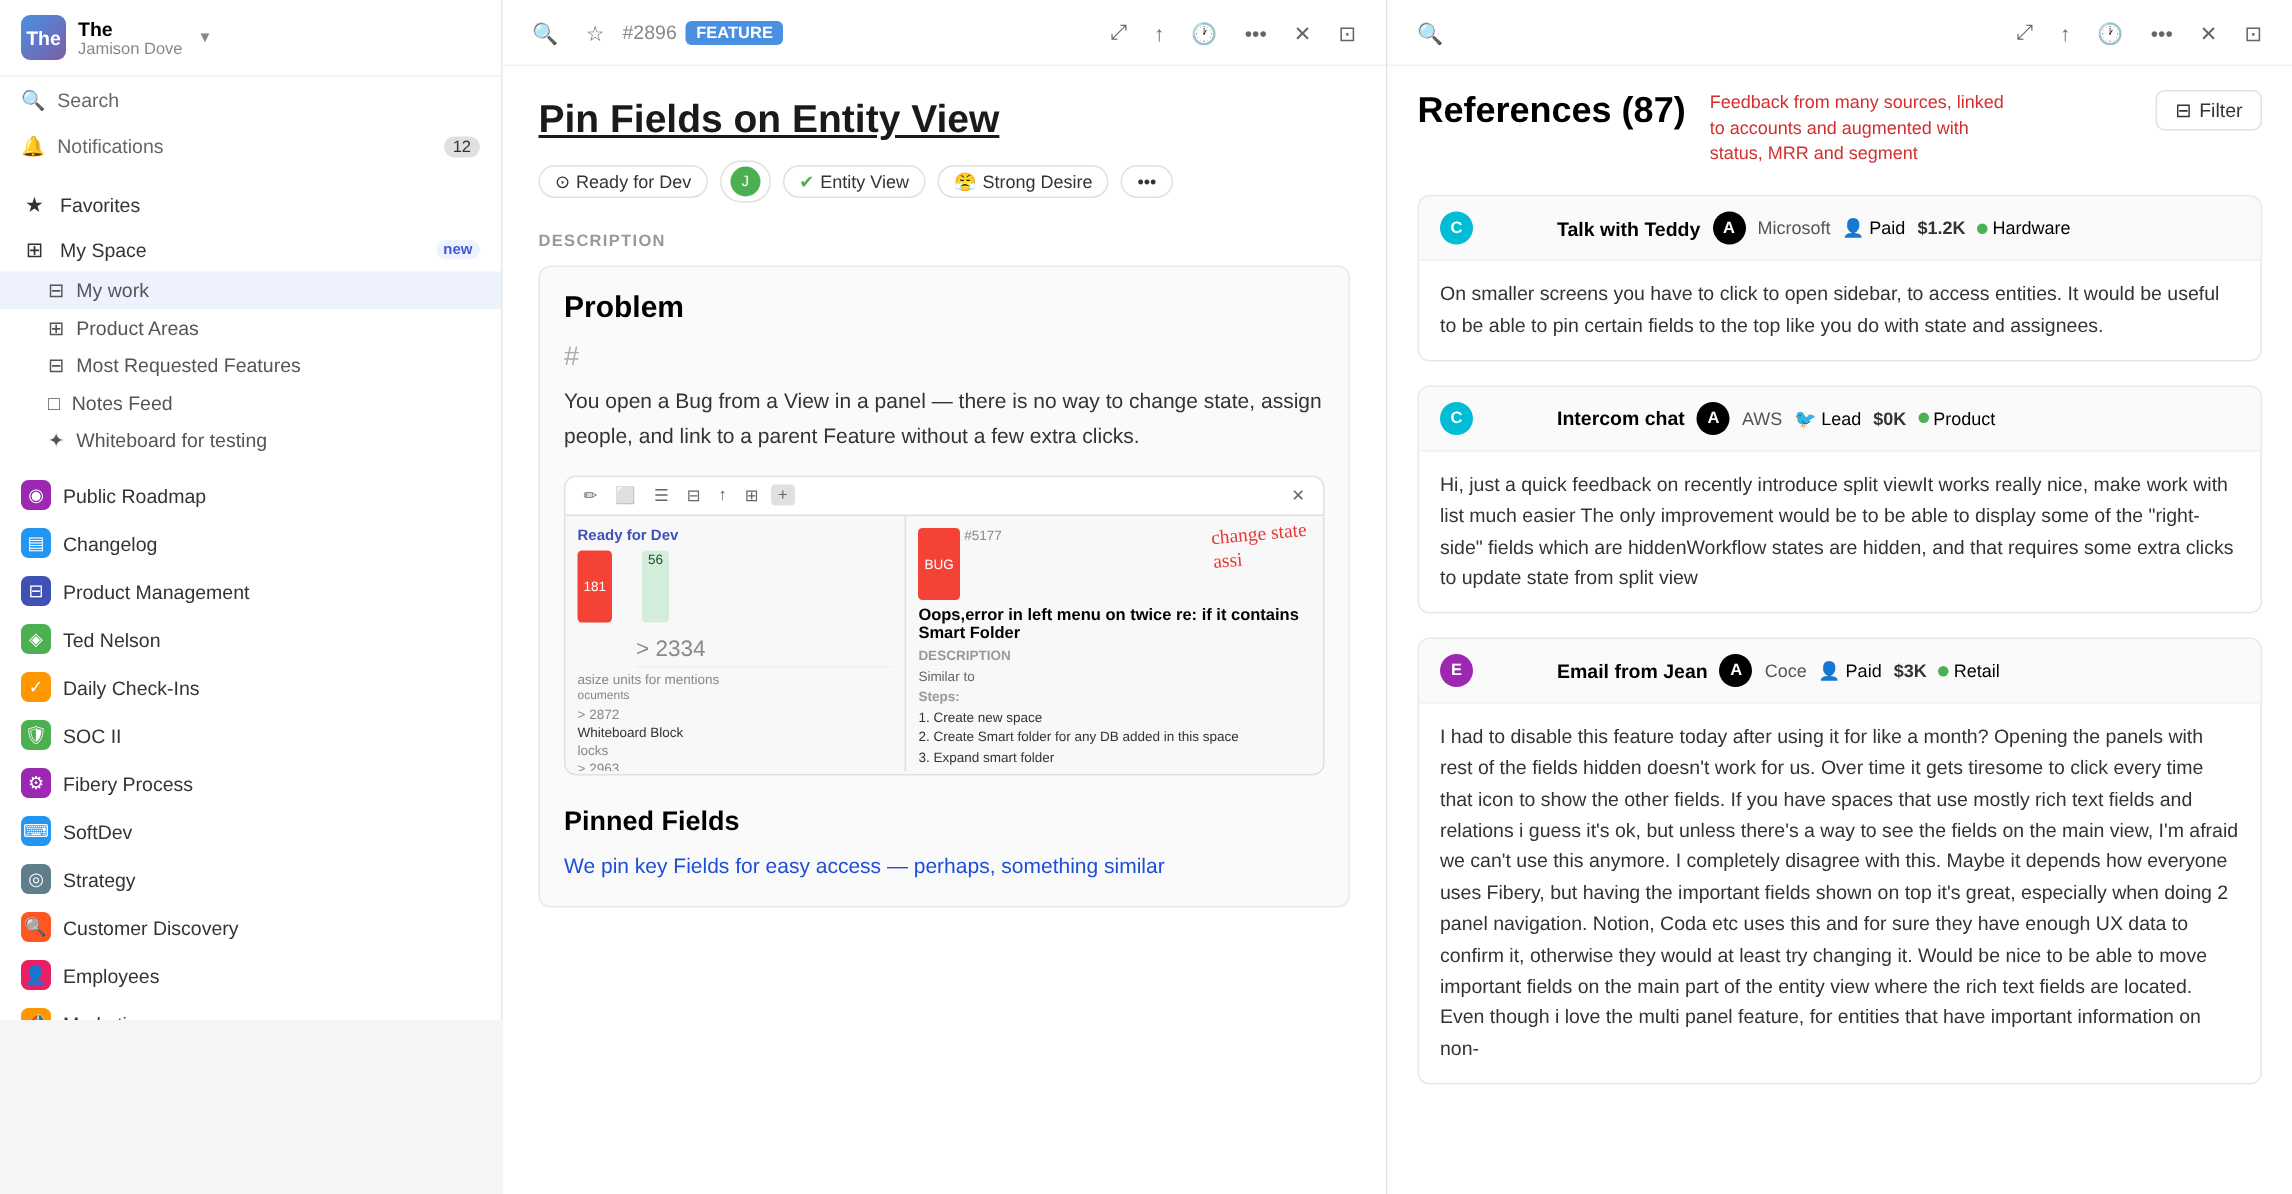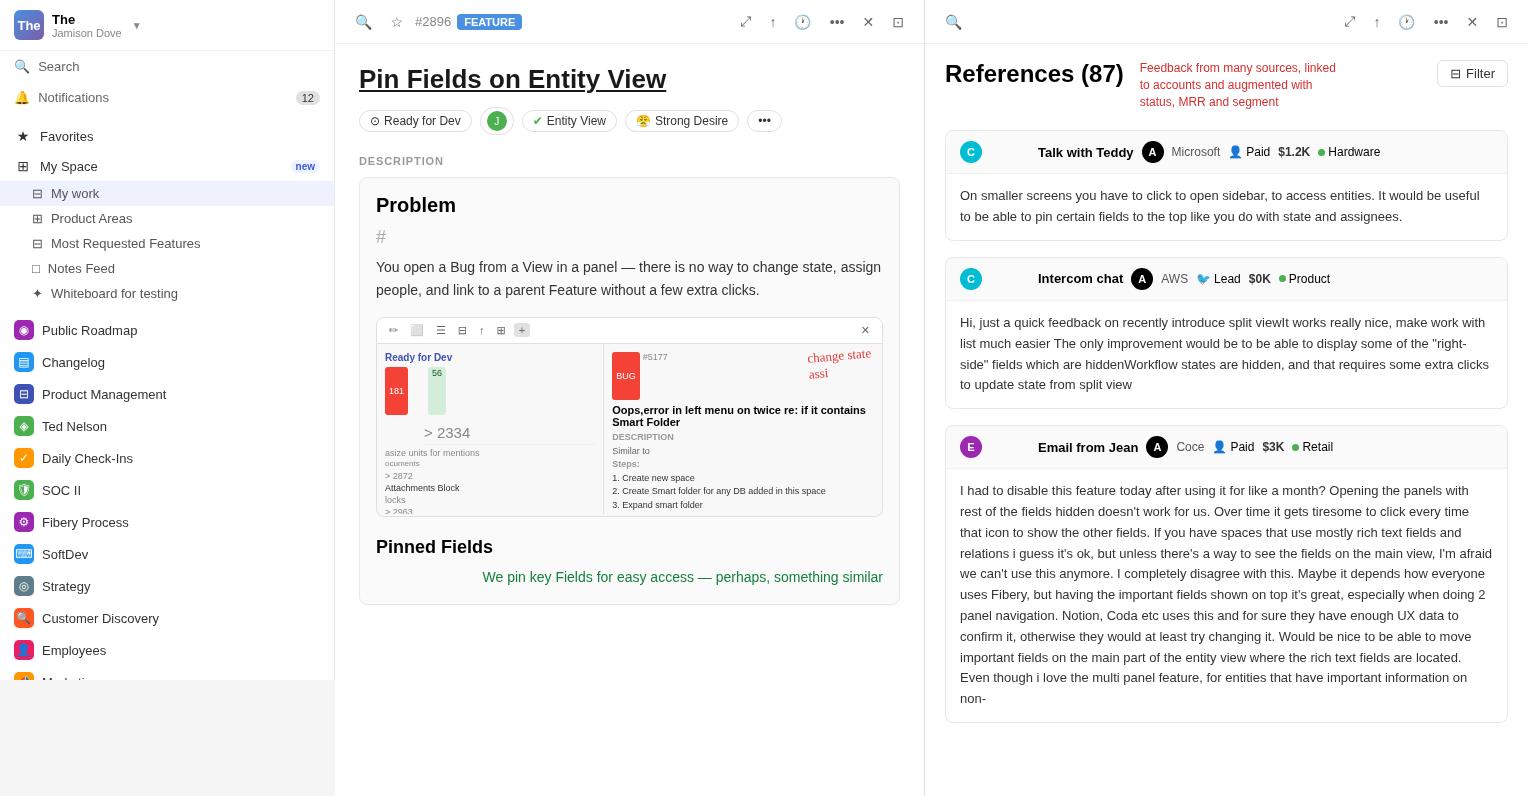--- a/index.html
+++ b/index.html
@@ -148,21 +148,21 @@
     .sc-right { flex: 1; padding: 8px; overflow: hidden; }
 
     .sc-list-item { font-size: 10px; color: #555; padding: 3px 0; border-bottom: 1px solid #f0f0f0; }
     .sc-green-badge { display: inline-block; background: #d4edda; color: #155724; font-size: 9px; padding: 1px 4px; border-radius: 3px; }
     .sc-red-badge { display: inline-block; background: #f44336; color: white; font-size: 9px; padding: 19px 4px; border-radius: 3px; }
 
     .sc-right-title { font-size: 11px; font-weight: 600; margin-bottom: 4px; }
     .sc-annotation { position: absolute; top: 30px; right: 10px; font-family: 'Comic Sans MS', cursive; color: #e53935; font-size: 13px; transform: rotate(-5deg); }
 
     .pinned-title { font-size: 18px; font-weight: 700; margin-top: 20px; margin-bottom: 8px; }
-    .pinned-text { font-size: 14px; line-height: 1.6; color: #15803d; text-align: right; }
+    .pinned-text { font-size: 14px; line-height: 1.6; color: #1d4ed8; }
 
     
     .panel-right {
       flex: 1;
       background: #fff;
       display: flex;
       flex-direction: column;
       overflow: hidden;
     }
 
@@ -406,21 +406,21 @@
               <div style="display:flex;gap:20px;margin-bottom:6px;">
                 <span class="sc-red-badge">181</span>
                 <span class="sc-green-badge">56</span>
               </div>
               <div class="sc-list-item" style="font-size:15px;color:#888;margin-left:39px;">&gt; 2334</div>
               <div style="margin:3px 0;font-size:9px;">
                 <span style="color:#888;">asize units for mentions</span><br>
                 <span style="color:#888;font-size:8px;">ocuments</span>
               </div>
               <div style="font-size:9px;color:#888;margin:2px 0;">&gt; 2872</div>
-              <div style="font-size:9px;color:#333;font-weight:500;margin:2px 0;">Attachments Block</div>
+              <div style="font-size:9px;color:#333;font-weight:500;margin:2px 0;">Whiteboard Block</div>
               <div style="font-size:9px;color:#888;margin:2px 0;">locks</div>
               <div style="font-size:9px;color:#888;margin:2px 0;">&gt; 2963</div>
               <div style="font-size:9px;color:#888;margin:2px 0;">Page icon should differ from Document icon</div>
             </div>
             <div class="sc-right">
               <div style="display:flex;gap:3px;margin-bottom:4px;">
                 <span class="sc-red-badge">BUG</span>
                 <span style="font-size:9px;color:#888;">#5177</span>
               </div>
               <div class="sc-right-title">Oops,error in left menu on twice re: if it contains Smart Folder</div>

